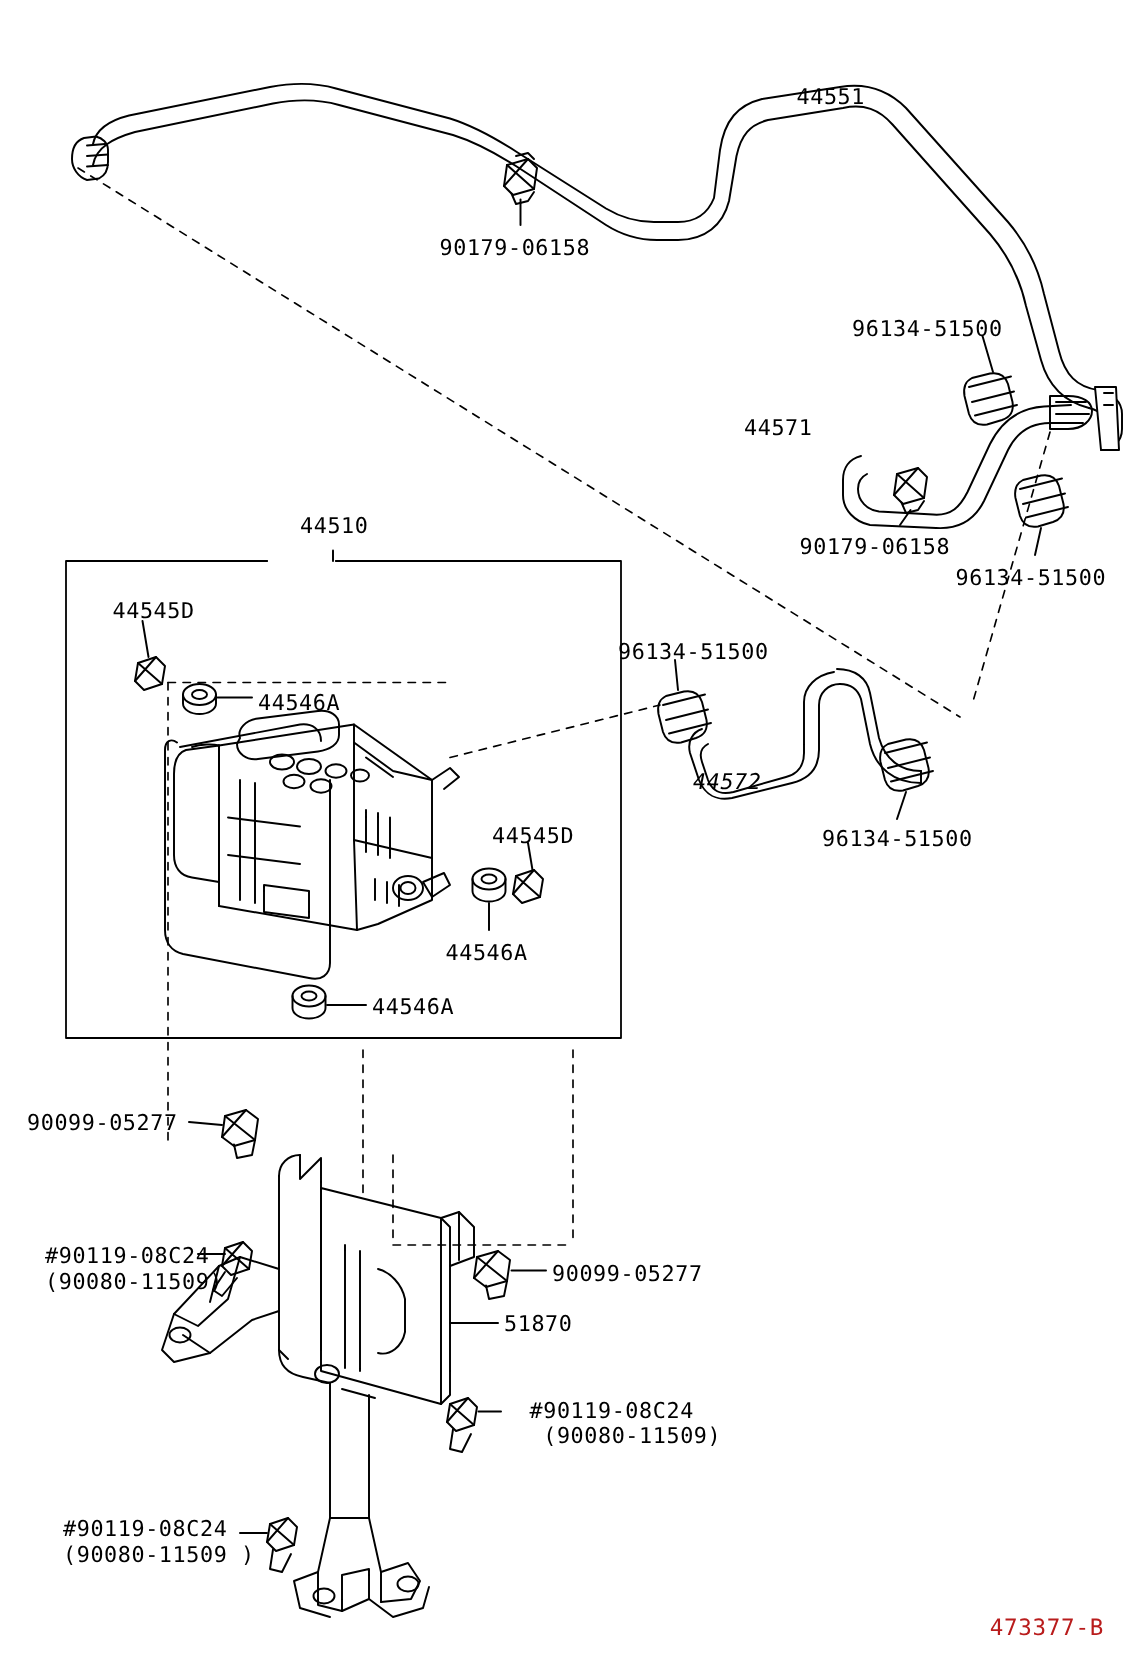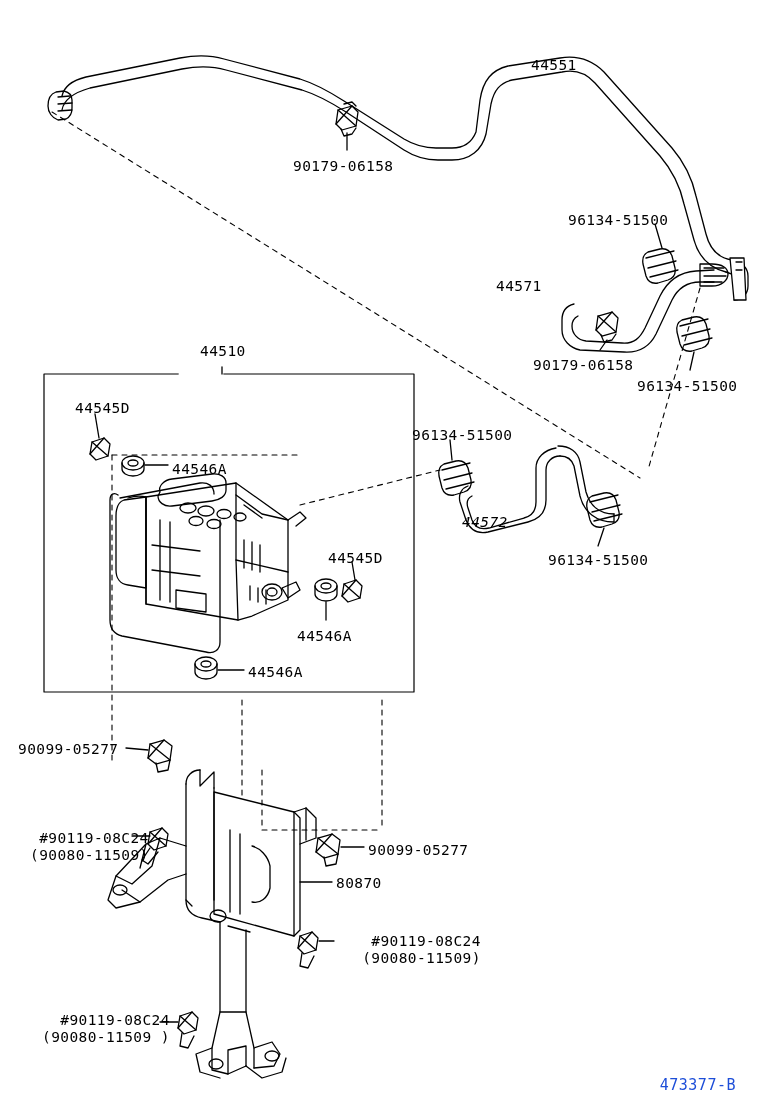--- a/index.html
+++ b/index.html
@@ -23,34 +23,33 @@
     height: 1112px;
   }
   .lbl {
     position: absolute;
     font-family: "DejaVu Sans Mono", "Liberation Mono", monospace;
     font-size: 14.5px;
     letter-spacing: 0.4px;
     color: #000000;
     white-space: pre;
     line-height: 1.25;
-    text-align: right;
   }
   .lbl.two {
     line-height: 1.2;
     margin-left: 18px;
   }
   .figcode {
     position: absolute;
     right: 24px;
     bottom: 18px;
     font-family: "DejaVu Sans Mono", "Liberation Mono", monospace;
     font-size: 15px;
     letter-spacing: 0.5px;
-    color: #1d4ed8;
+    color: #b91c1c;
     white-space: pre;
   }
 </style>
 </head>
 <body>
 
 <div id="page">
 
   <svg id="diagram-svg" viewBox="0 0 760 1112" xmlns="http://www.w3.org/2000/svg">
     <g fill="none" stroke="#000000" stroke-width="1.3" stroke-linecap="round" stroke-linejoin="round">
@@ -254,21 +253,21 @@
   <div class="lbl" style="left:172px; top:460px;">44546A</div>
   <div class="lbl" style="left:462px; top:513px;font-style:italic;">44572</div>
   <div class="lbl" style="left:328px; top:549px;">44545D</div>
   <div class="lbl" style="left:548px; top:551px;">96134-51500</div>
   <div class="lbl" style="left:297px; top:627px;">44546A</div>
   <div class="lbl" style="left:248px; top:663px;">44546A</div>
   <div class="lbl" style="left:18px; top:740px;">90099-05277</div>
   <div class="lbl two" style="left:12px; top:830px;">#90119-08C24
 (90080-11509)</div>
   <div class="lbl" style="left:368px; top:841px;">90099-05277</div>
-  <div class="lbl" style="left:336px; top:874px;">80870</div>
+  <div class="lbl" style="left:336px; top:874px;">51870</div>
   <div class="lbl two" style="left:335px; top:933px;">#90119-08C24
  (90080-11509)</div>
   <div class="lbl two" style="left:24px; top:1012px;">#90119-08C24
 (90080-11509 )</div>
 
   <div class="figcode">473377-B</div>
 
 </div>
 
 </body></html>

